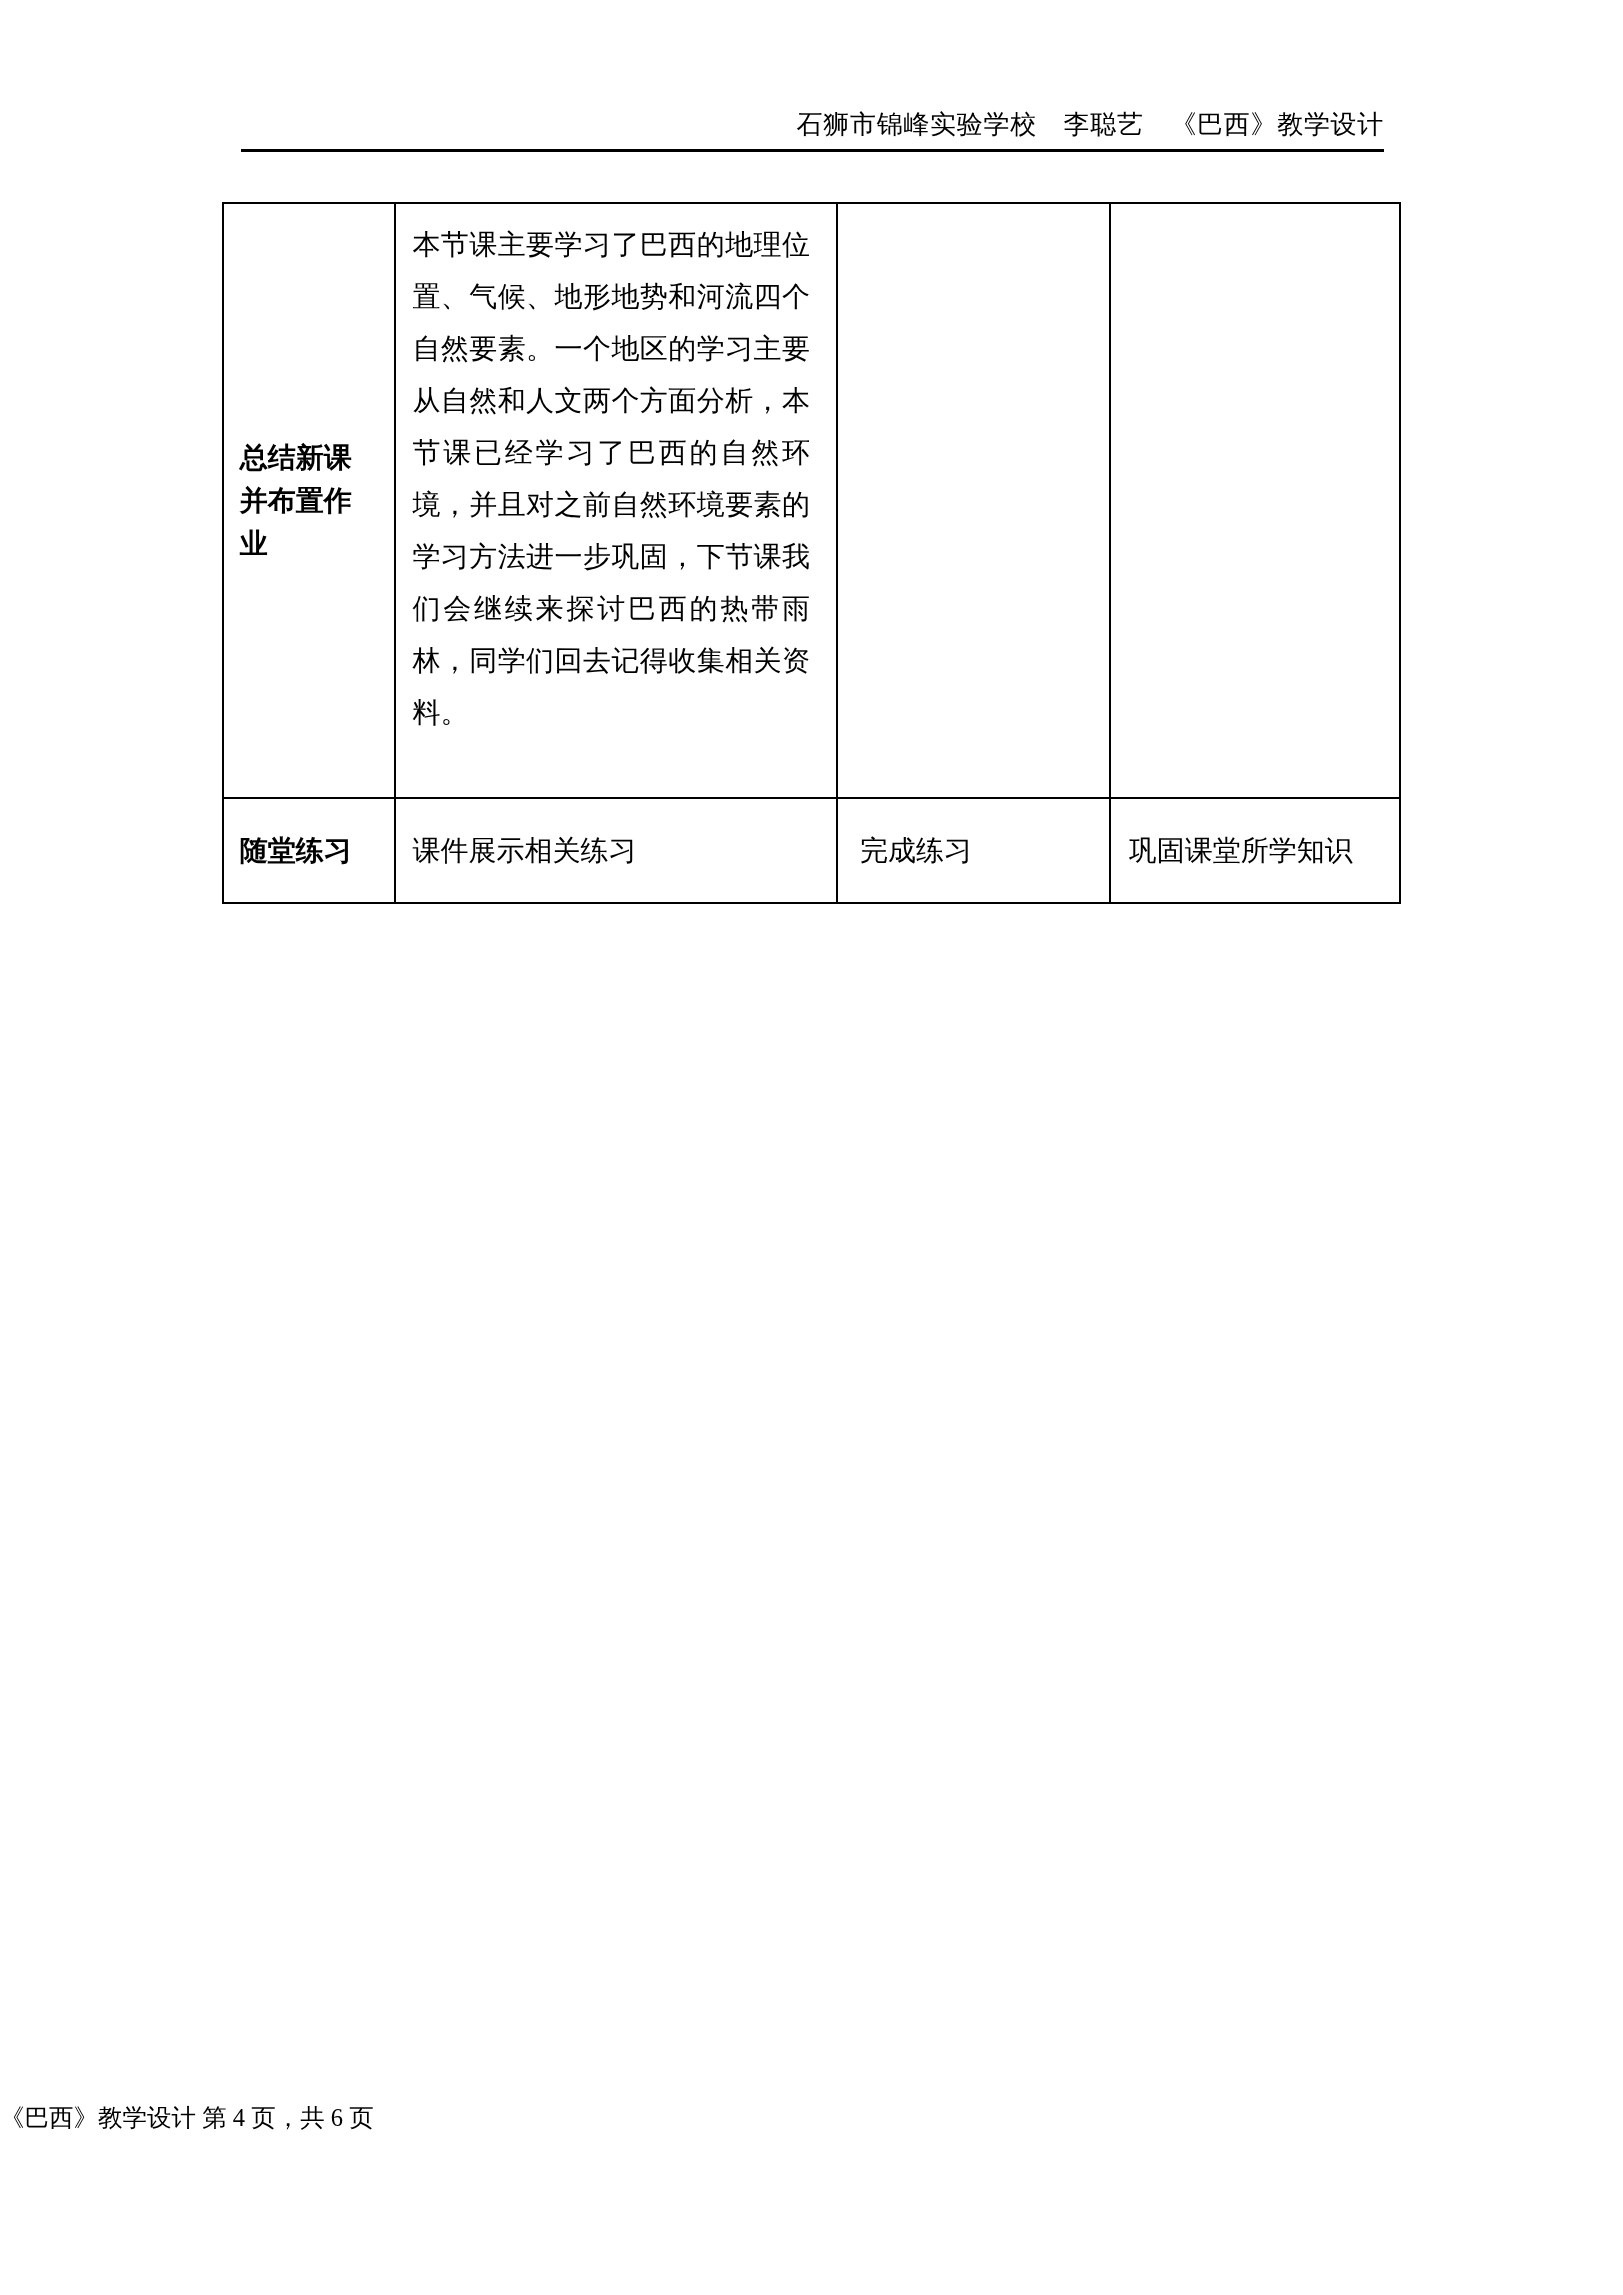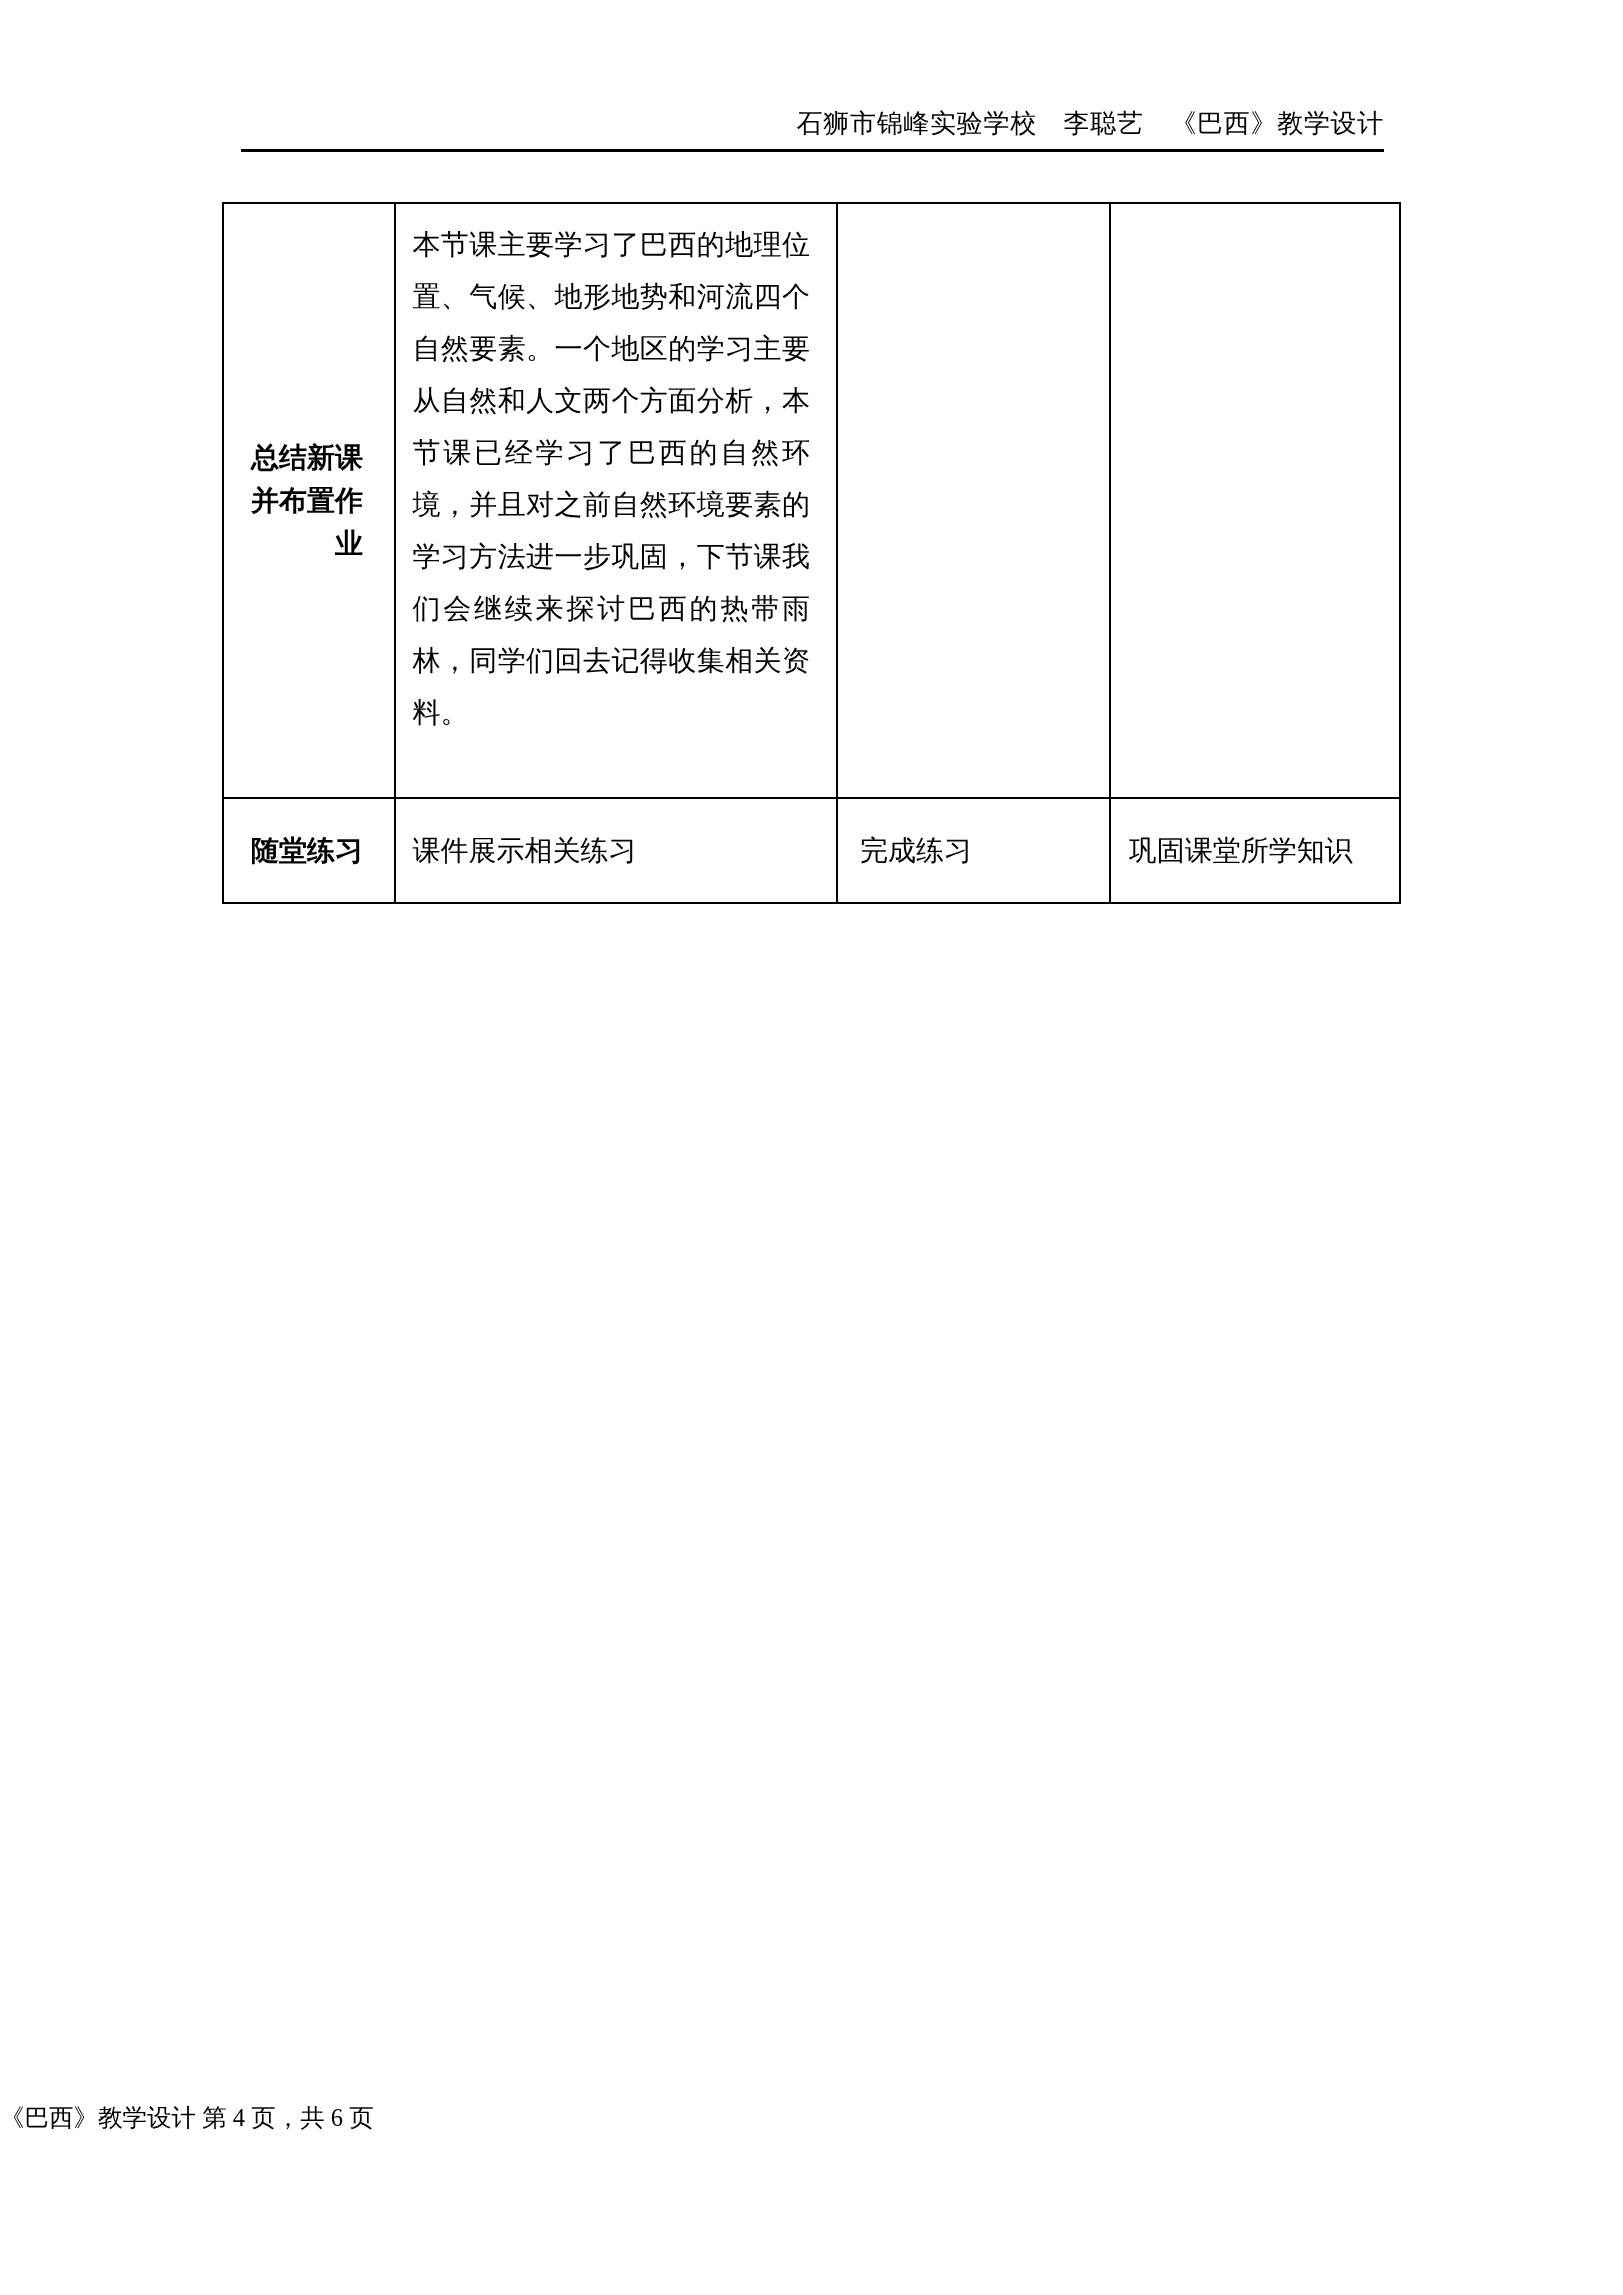--- a/index.html
+++ b/index.html
@@ -19,21 +19,20 @@
 
   
   .header-text {
     position: absolute;
     top: 109px;
     right: 239px;
     font-size: 26px;
     line-height: 1.25;
     white-space: pre;
     letter-spacing: 0.7px;
-    font-family: Liberation Mono, monospace;
   }
   .header-rule {
     position: absolute;
     top: 149px;
     left: 241px;
     width: 1143px;
     height: 3.4px;
     background: #000000;
   }
 
@@ -53,21 +52,21 @@
     overflow: hidden;
   }
   tr.row-summary    { height: 595px; }
   tr.row-exercise   { height: 105px; }
 
   td.stage-cell {
     font-family: "Liberation Sans", "DejaVu Sans", sans-serif;
     font-weight: bold;
     line-height: 43px;
     padding: 0 31px 0 15.7px;
-    text-align: right;
+    text-align: left;
   }
   td.teacher-cell-tall {
     vertical-align: top;
     line-height: 52px;
     text-align: justify;
     text-justify: inter-ideograph;
     padding: 15px 26px 0 16.4px;
   }
   td.teacher-cell-short {
     padding-left: 16.4px;

